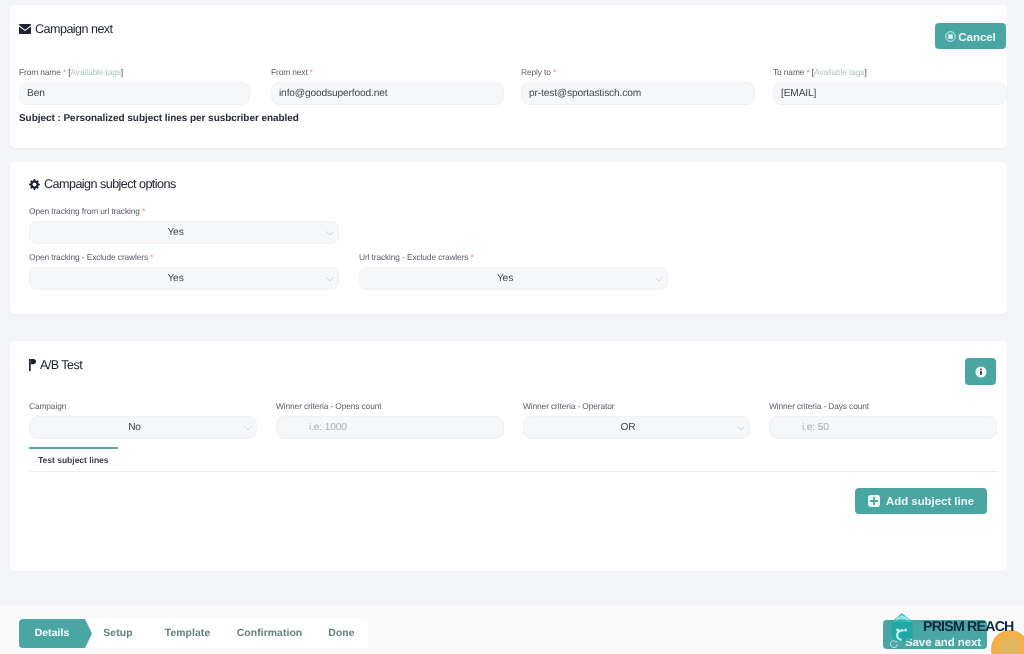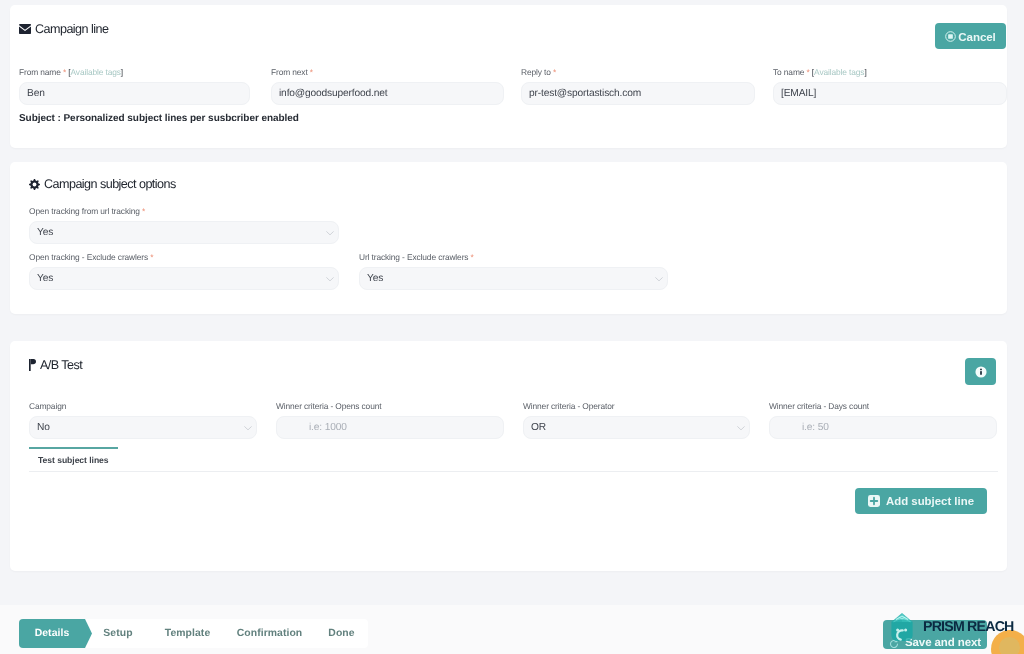--- a/index.html
+++ b/index.html
@@ -24,21 +24,21 @@
   .field{position:absolute;}
   .flabel{font-size:8.4px;color:#5a5f67;letter-spacing:-.12px;line-height:11px;
           white-space:nowrap;margin-bottom:4px;}
   .req{color:#ec8c72;font-size:8.4px;}
   .tags{color:#a8c8c4;}
   .brk{color:#363b43;}
   .fbox{background:#f6f7f9;border:1px solid #eff1f4;border-radius:8px;
         height:23px;display:flex;align-items:center;padding:0 7px;
         font-size:10.2px;letter-spacing:-.15px;color:#40454e;box-sizing:border-box;}
   .fbox.ph{color:#a9aeb6;padding-left:32px;}
-  .fbox.sel{padding-right:24px;position:relative;justify-content:flex-start;}
+  .fbox.sel{padding-right:24px;position:relative;justify-content:center;}
   .chev{position:absolute;right:3px;top:50%;transform:translateY(-50%);
         width:10px;height:10px;line-height:0;}
 
   
   .subject-note{position:absolute;font-size:10px;font-weight:bold;color:#272c34;
                 letter-spacing:-.05px;}
 
   
   .btn{position:absolute;display:inline-flex;align-items:center;justify-content:center;
        gap:6px;background:#4aa6a3;color:#eaf7f6;border:none;border-radius:4px;
@@ -89,21 +89,21 @@
 <div class="page">
 
   <div class="card card-1">
     <div class="card-head" style="left:9px;top:17px;">
       <span class="h-ico">
         <svg width="12" height="10" viewBox="0 0 18 15">
             <path fill="#1d2330" d="M1.1 0h15.8c.6 0 1.1.5 1.1 1.1v.7L9 8.7.2 1.8v-.7C.2.5.6 0 1.1 0z"></path>
             <path fill="#1d2330" d="M0 3.6v10.3c0 .6.5 1.1 1.1 1.1h15.8c.6 0 1.1-.5 1.1-1.1V3.6L9 10.5 0 3.6z"></path>
           </svg>
       </span>
-      <span class="h-txt">Campaign line</span>
+      <span class="h-txt">Campaign next</span>
     </div>
 
     <button class="btn btn-cancel">
       <span style="display:inline-flex;">
         <svg width="11" height="11" viewBox="0 0 16 16">
             <circle cx="8" cy="8" r="7" fill="none" stroke="#dcf6f3" stroke-width="1.4"></circle>
             <rect x="4.6" y="4.6" width="6.8" height="6.8" rx="1" fill="#dcf6f3"></rect>
           </svg>
       </span>
       <span>Cancel</span>

